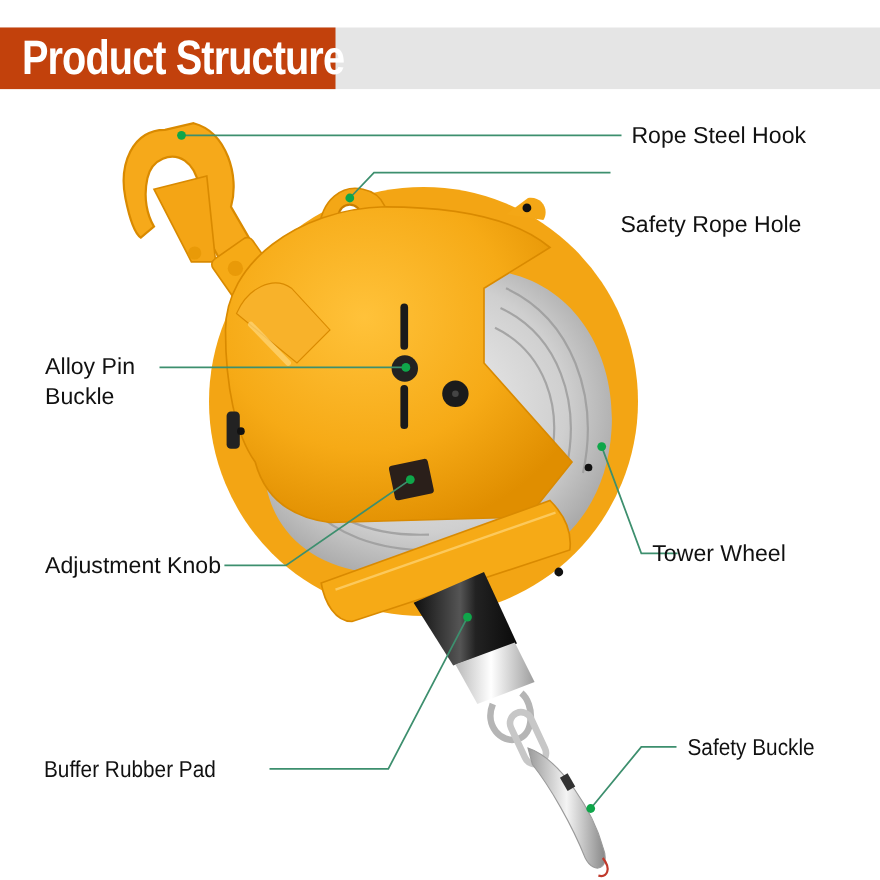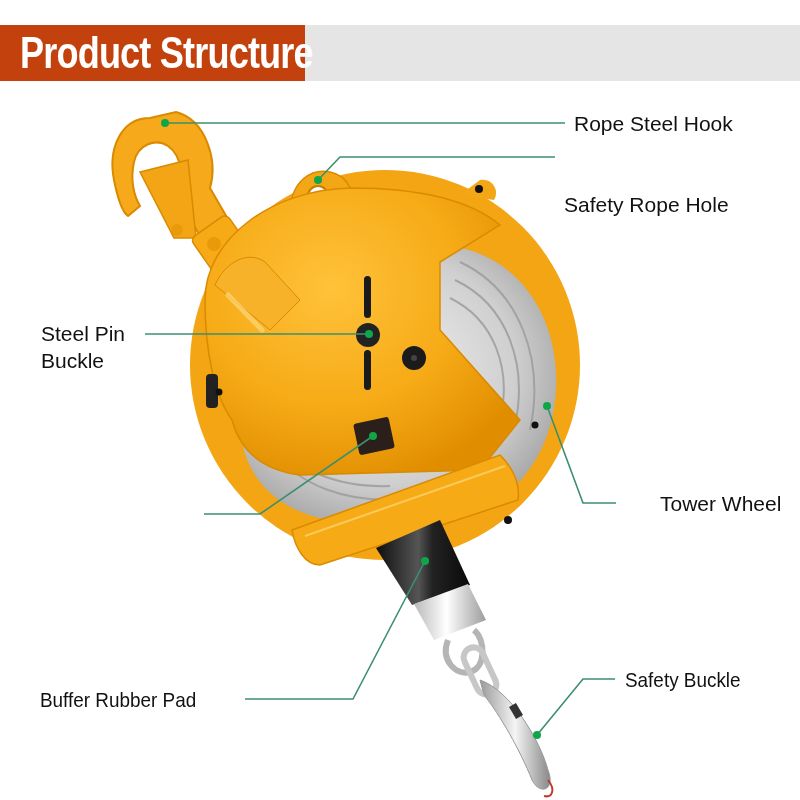--- a/index.html
+++ b/index.html
@@ -143,26 +143,27 @@
   </g>
 </svg>
 
 <div class="label" style="left:574px; top:110px;">
   <span>Rope Steel Hook</span>
 </div>
 <div class="label" style="left:564px; top:144px;margin-top:47px;">
   <span>Safety Rope Hole</span>
 </div>
 <div class="label" style="left:41px; top:320px;">
-  <div>Steel Pin</div>
+  <div>Alloy Pin</div>
   <div>Buckle</div>
 </div>
 <div class="label" style="left:41px; top:501px;">
+  <div>Adjustment Knob</div>
 </div>
-<div class="label" style="left:660px; top:490px;">
+<div class="label" style="left:593px; top:490px;">
   <div>Tower Wheel</div>
 </div>
 <div class="label narrow" style="left:40px; top:686px;">
   <span>Buffer Rubber Pad</span>
 </div>
 <div class="label narrow" style="left:625px; top:666px;">
   <span>Safety Buckle</span>
 </div>
 
 </body></html>

